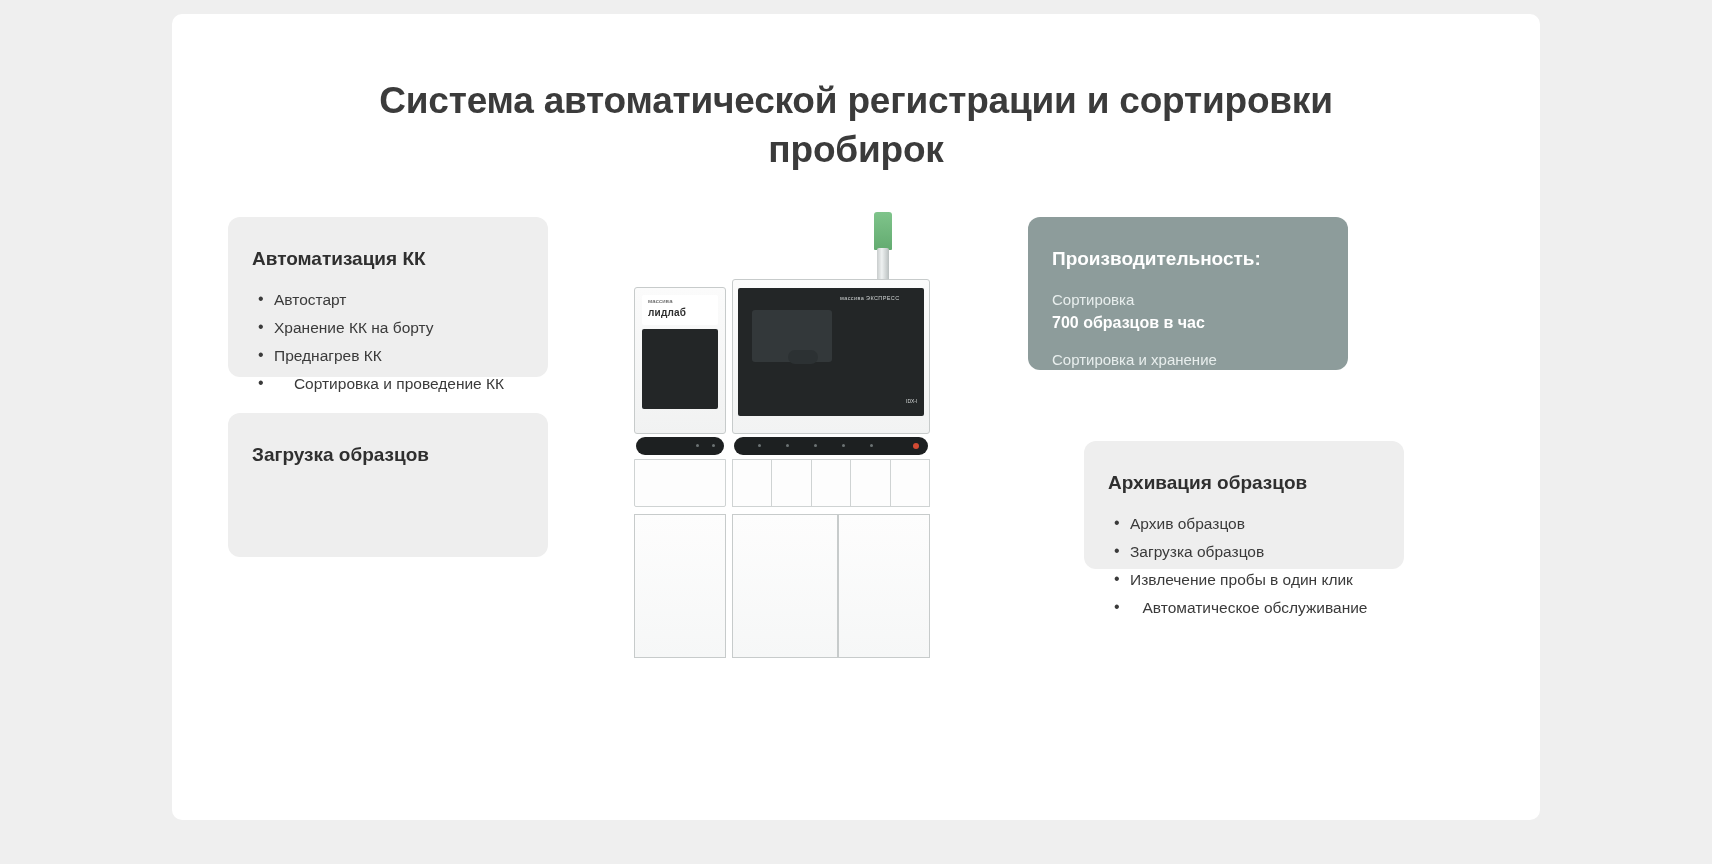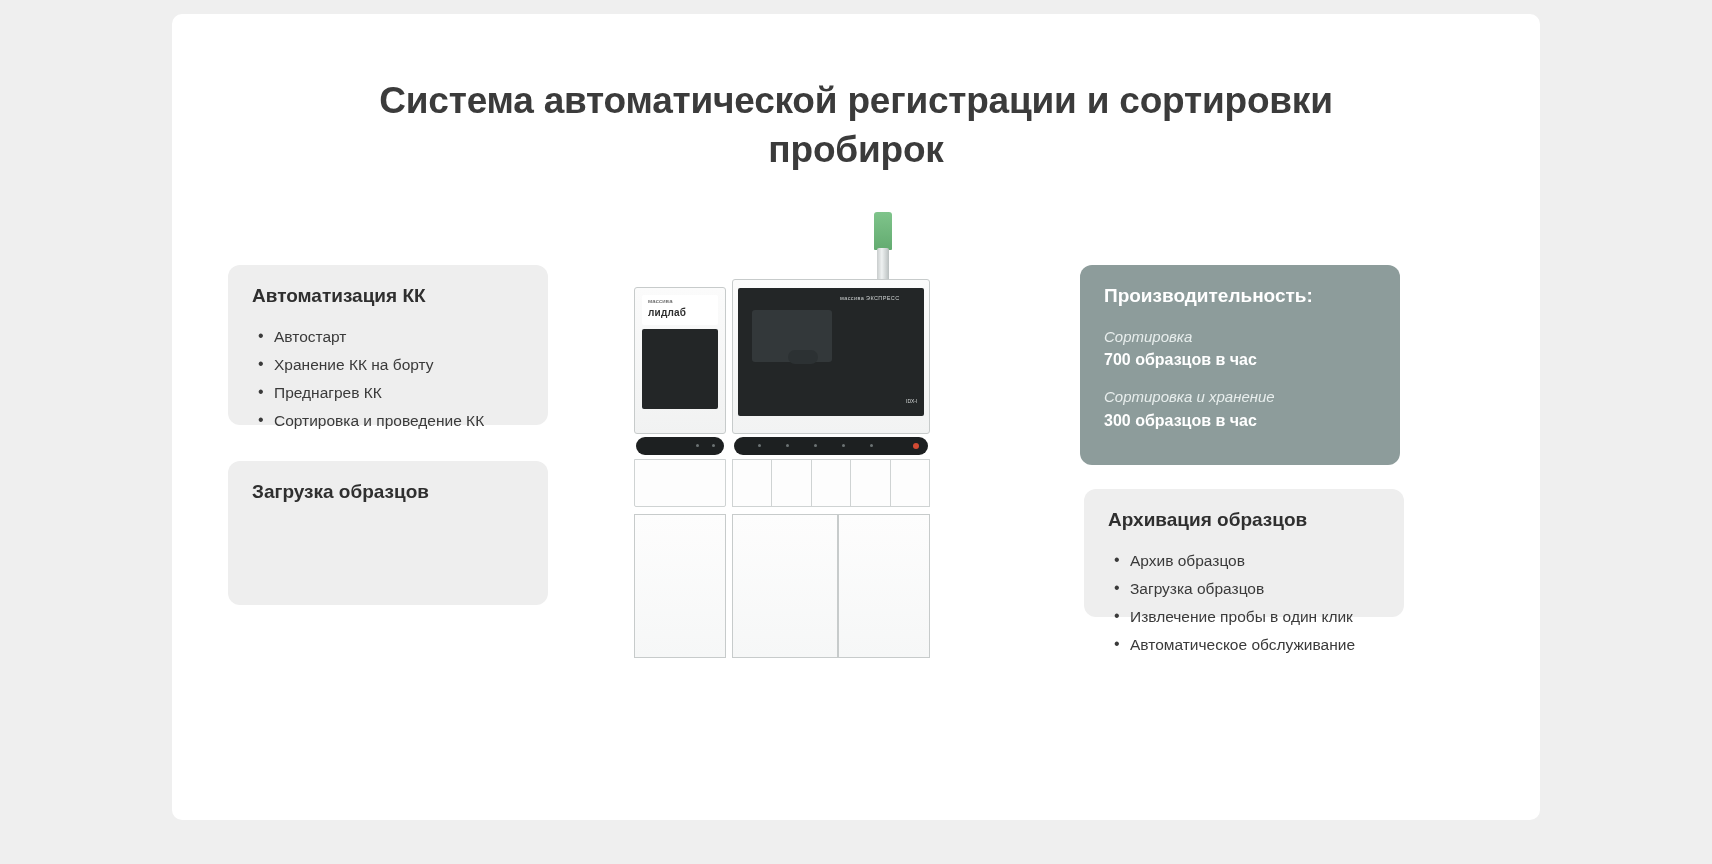--- a/index.html
+++ b/index.html
@@ -34,22 +34,21 @@
     color: #3b3b3b;
     letter-spacing: -0.2px;
   }
 
   
   .card {
     position: absolute;
     background: #eeeeee;
     border-radius: 12px;
     box-sizing: border-box;
-    padding: 20px 24px 24px 24px;
-    margin-top: 48px;
+    padding: 31px 24px 24px 24px;
   }
   .card.dark {
     background: #8d9c9b;
   }
   .card-title {
     font-size: 19px;
     font-weight: bold;
     color: #2f2f2f;
     margin: 0 0 18px 0;
     line-height: 1.2;
@@ -62,44 +61,43 @@
     padding: 0 0 0 22px;
     list-style: none;
   }
   .card li {
     position: relative;
     font-size: 15.5px;
     color: #3a3a3a;
     line-height: 1.36;
     margin-bottom: 7px;
   }
-  .card li:last-child { margin-bottom: 0; }
+  .card li:last-child { margin-bottom: 0; text-align: center; }
   .card li::before {
     content: "•";
     position: absolute;
     left: -16px;
     top: -1px;
     font-size: 16px;
     color: #3a3a3a;
   }
 
   
   #card-qc        { left: 56px;  top: 203px; width: 320px; height: 160px; }
   #card-loading   { left: 56px;  top: 399px; width: 320px; height: 144px; }
-  #card-perf      { left: 908px; top: 203px; width: 320px; height: 200px; }
+  #card-perf      { left: 856px; top: 203px; width: 320px; height: 153px; }
   #card-archive   { left: 912px; top: 427px; width: 320px; height: 128px; }
 
   
   .perf-block { margin-bottom: 14px; }
   .perf-block:last-child { margin-bottom: 0; }
   .perf-label {
     font-size: 15px;
     color: #e8eeed;
     line-height: 1.5;
-    font-style: italic;
   }
   .perf-value {
     font-size: 16px;
     font-weight: bold;
     color: #ffffff;
     line-height: 1.5;
   }
 
   
   .machine {

